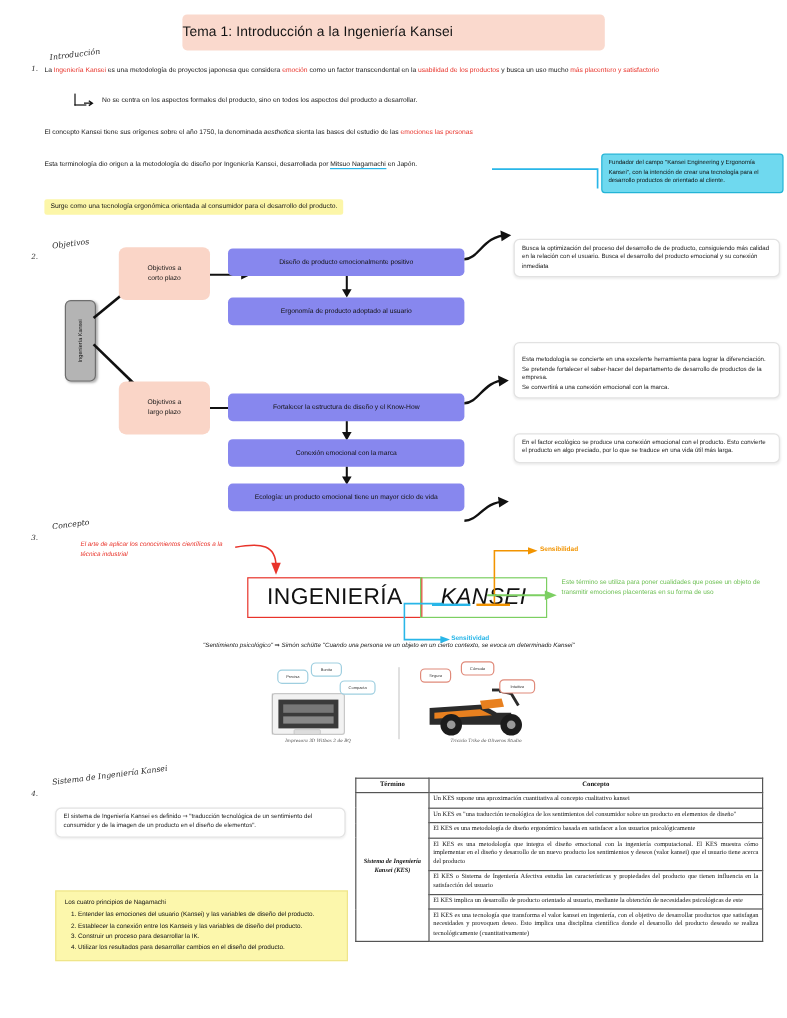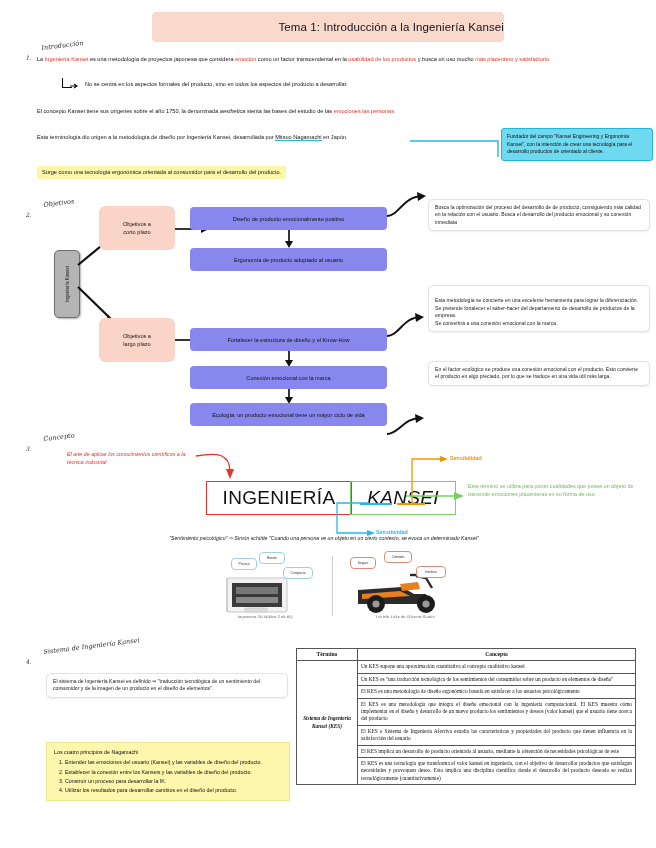--- a/index.html
+++ b/index.html
@@ -1,21 +1,21 @@
 <!DOCTYPE html>
 <html><head>
 <meta charset="utf-8">
 <style>
   html,body{margin:0;padding:0;background:#fff;}
   body{width:656px;height:848px;position:relative;overflow:hidden;
        font-family:"Liberation Sans","DejaVu Sans",sans-serif;color:#1a1a1a;}
   .abs{position:absolute;}
   
   .title-banner{left:152px;top:12px;width:352px;height:30px;background:#fad9cd;
-      border-radius:4px;display:flex;align-items:center;justify-content:flex-end;
+      border-radius:4px;display:flex;align-items:center;justify-content:flex-start;
       font-size:11.5px;color:#141414;letter-spacing:.1px;}
   
   .hand{font-family:"DejaVu Serif",serif;font-style:italic;font-size:6.5px;color:#2a2a2a;
         transform:rotate(-7deg);transform-origin:left bottom;white-space:nowrap;}
   .num{font-family:"DejaVu Serif",serif;font-style:italic;font-size:6px;color:#2a2a2a;}
   
   .p{font-size:5.6px;line-height:9px;color:#161616;}
   .red{color:#e8332a;}
   .hl{background:#fcf6a8;padding:2px 5px;border-radius:2px;display:inline-block;}
   

